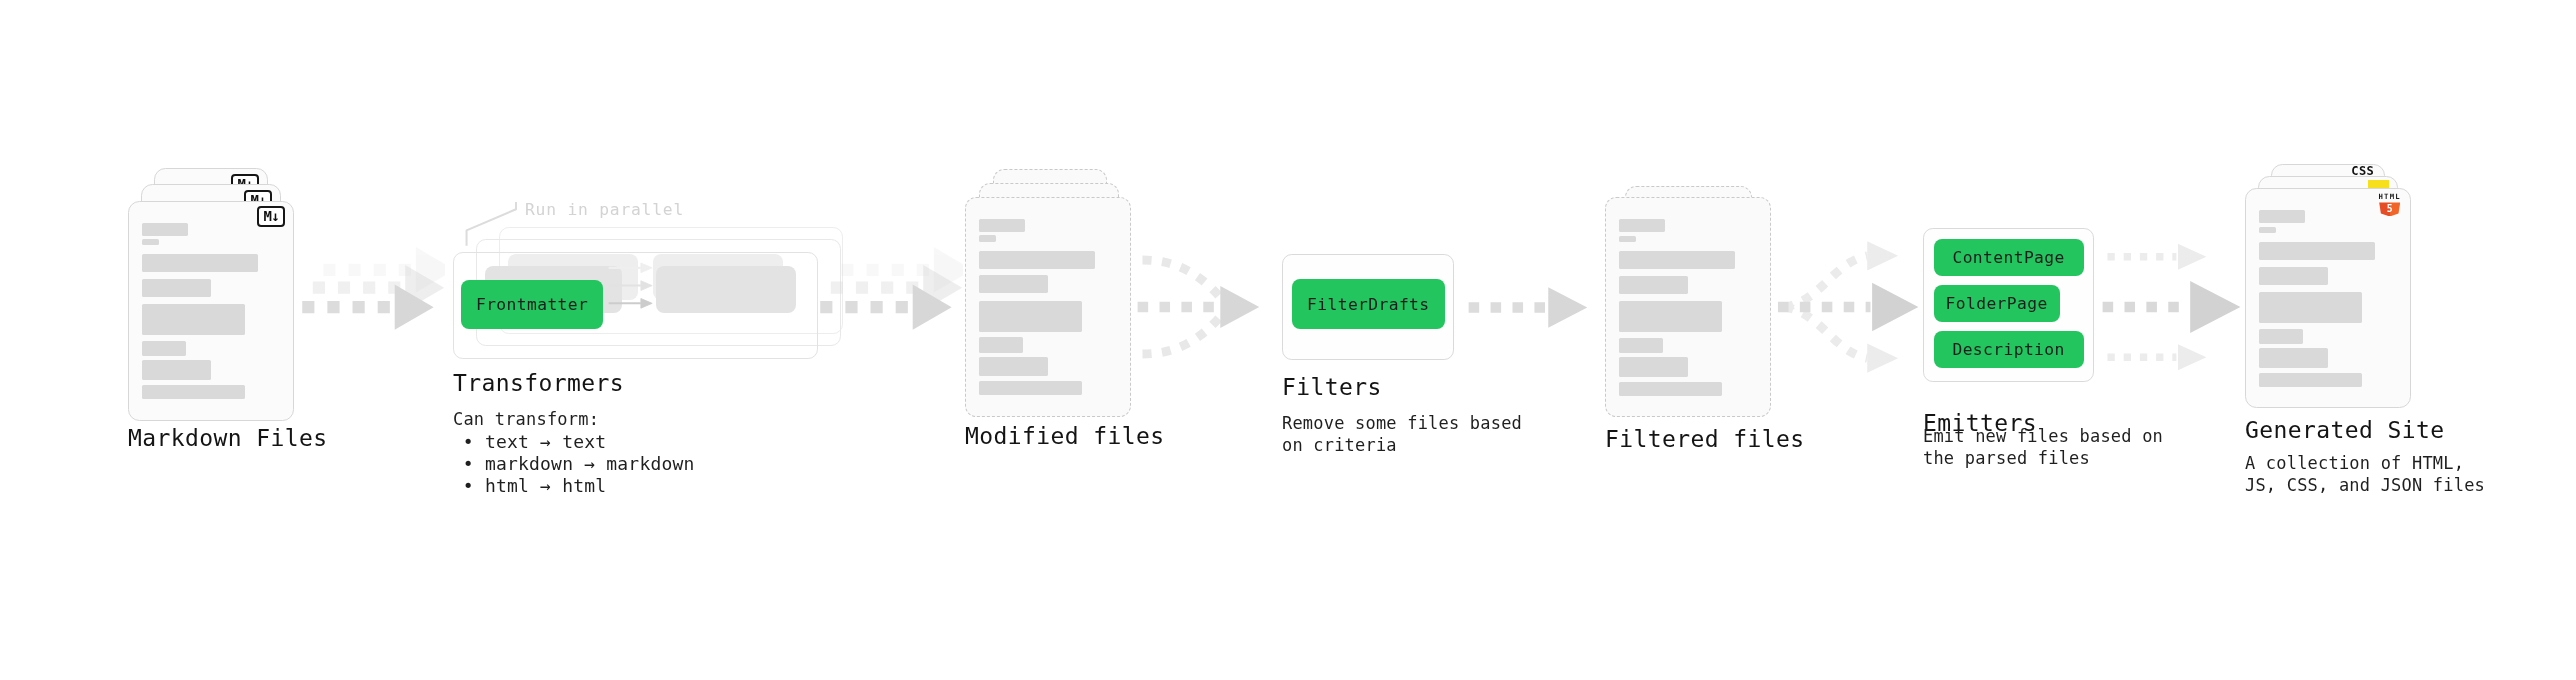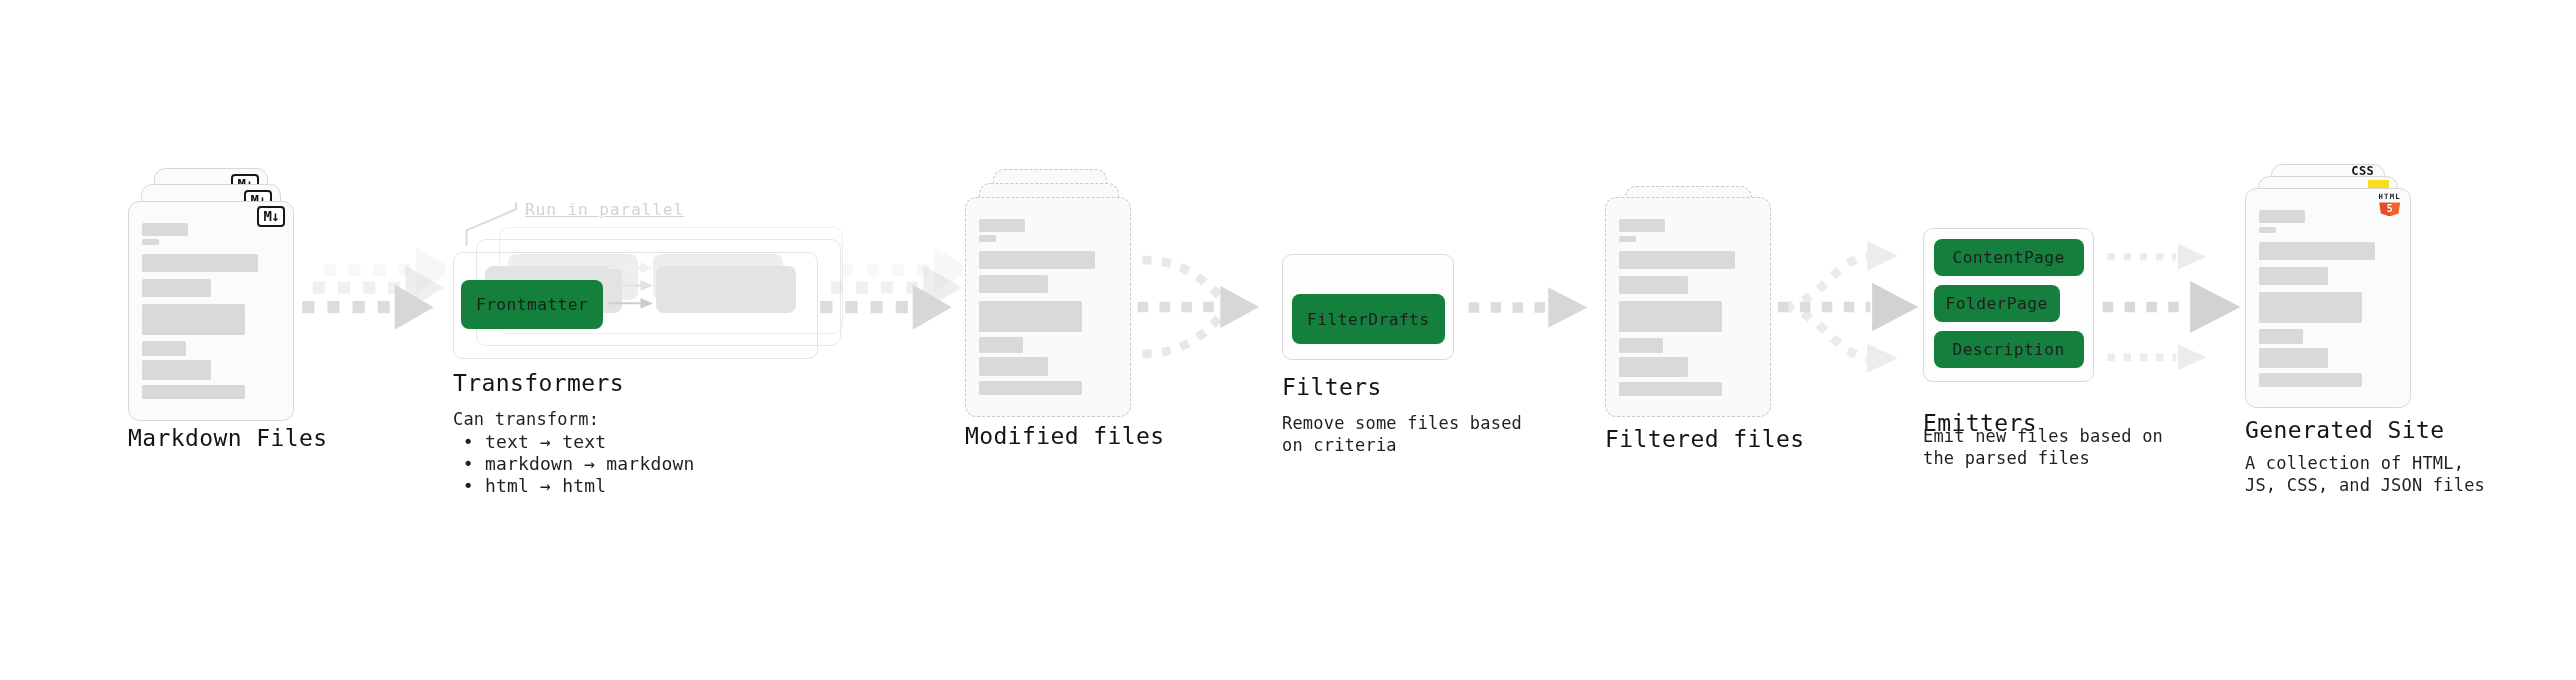--- a/index.html
+++ b/index.html
@@ -28,21 +28,21 @@
   .b7{width:48%;height:19.5px;margin-bottom:4.9px;}
   .b8{width:72%;height:14px;margin-bottom:0;}
 
   
   .sec-label{position:absolute;font-size:23px;font-weight:500;color:#141414;white-space:nowrap;letter-spacing:0.4px;}
   .sec-desc{position:absolute;font-size:17px;line-height:22px;color:#1f1f1f;white-space:pre-line;letter-spacing:0.2px;}
   .callout{position:absolute;font-size:16.3px;color:#d3d3d3;white-space:nowrap;letter-spacing:0.8px;}
 
   
   .node-btn{
-    position:absolute;background:#15803d;border-radius:8.1px;
+    position:absolute;background:#22c55e;border-radius:8.1px;
     display:flex;align-items:center;justify-content:center;
     font-size:16.3px;color:#1e1e1e;letter-spacing:0.4px;
   }
   .ghost{background:#e3e3e3;}
   .ghost2{background:#eeeeee;}
 
   
   .frame{position:absolute;border:1.6px solid #dadada;border-radius:9.8px;background:#fefefe;box-sizing:border-box;}
   .obox{position:absolute;border:1.6px solid #e2e2e2;border-radius:9.8px;background:transparent;box-sizing:border-box;}
   .obox.f2{border-color:#e8e8e8;}
@@ -104,21 +104,21 @@
         <line x1="4" y1="96" x2="116" y2="96" stroke="#dcdcdc" stroke-width="15" stroke-dasharray="15 16"></line>
         <polygon points="118,68 166,96 118,124" fill="#d7d7d7"></polygon>
       </g>
     <g>
         <line x1="4" y1="96" x2="116" y2="96" stroke="#dcdcdc" stroke-width="15" stroke-dasharray="15 16"></line>
         <polygon points="118,68 166,96 118,124" fill="#d7d7d7"></polygon>
       </g>
   </svg>
 
   <div class="abs" style="left:453px;top:198px;width:423px;height:325px;">
-    <div class="callout" style="left:72px;top:1.6px;text-decoration:underline;">Run in parallel</div>
+    <div class="callout" style="left:72px;top:1.6px;">Run in parallel</div>
     <svg class="abs" style="left:6.5px;top:4.1px;" width="65" height="47" viewBox="0 0 80 58">
       <path d="M8,54 L8,35 L69,9 L69,0" fill="none" stroke="#dcdcdc" stroke-width="2.5" stroke-linejoin="round"></path>
     </svg>
 
     <div class="obox f3" style="left:46px;top:29px;width:344px;height:107px;"></div>
     <div class="obox f2" style="left:23px;top:41px;width:365px;height:107px;"></div>
     <div class="obox" style="left:0;top:54px;width:365px;height:107px;"></div>
 
     <div class="node-btn ghost2" style="left:55px;top:56px;width:130px;height:46px;"></div>
     <div class="node-btn ghost" style="left:32px;top:68px;width:137px;height:47px;"></div>
@@ -188,21 +188,21 @@
 
   <svg class="abs" style="left:1136px;top:250px;" width="150" height="114" viewBox="0 0 185 140">
     <path d="M8,12 C55,12 82,34 104,58" fill="none" stroke="#e8e8e8" stroke-width="11" stroke-dasharray="11 13"></path>
     <path d="M8,128 C55,128 82,106 104,82" fill="none" stroke="#e8e8e8" stroke-width="11" stroke-dasharray="11 13"></path>
     <line x1="2" y1="70" x2="100" y2="70" stroke="#dedede" stroke-width="13" stroke-dasharray="13 14"></line>
     <polygon points="104,44 152,70 104,96" fill="#d7d7d7"></polygon>
   </svg>
 
   <div class="abs" style="left:1282px;top:254px;width:309px;height:244px;">
     <div class="frame" style="left:0;top:0;width:172px;height:106px;"></div>
-    <div class="node-btn" style="left:9.8px;top:40px;width:153px;height:50px;">
+    <div class="node-btn" style="left:9.8px;top:25px;width:153px;height:50px;">
       <span>FilterDrafts</span>
     </div>
     <div class="sec-label" style="left:0;top:120px;">Filters</div>
     <div class="sec-desc" style="left:0;top:158px;">Remove some files based
 on criteria</div>
   </div>
 
   <svg class="abs" style="left:1467px;top:279px;" width="130" height="57" viewBox="0 0 160 70">
     <line x1="2" y1="35" x2="98" y2="35" stroke="#dcdcdc" stroke-width="13" stroke-dasharray="13 14"></line>
     <polygon points="100,10 148,35 100,60" fill="#d7d7d7"></polygon>

